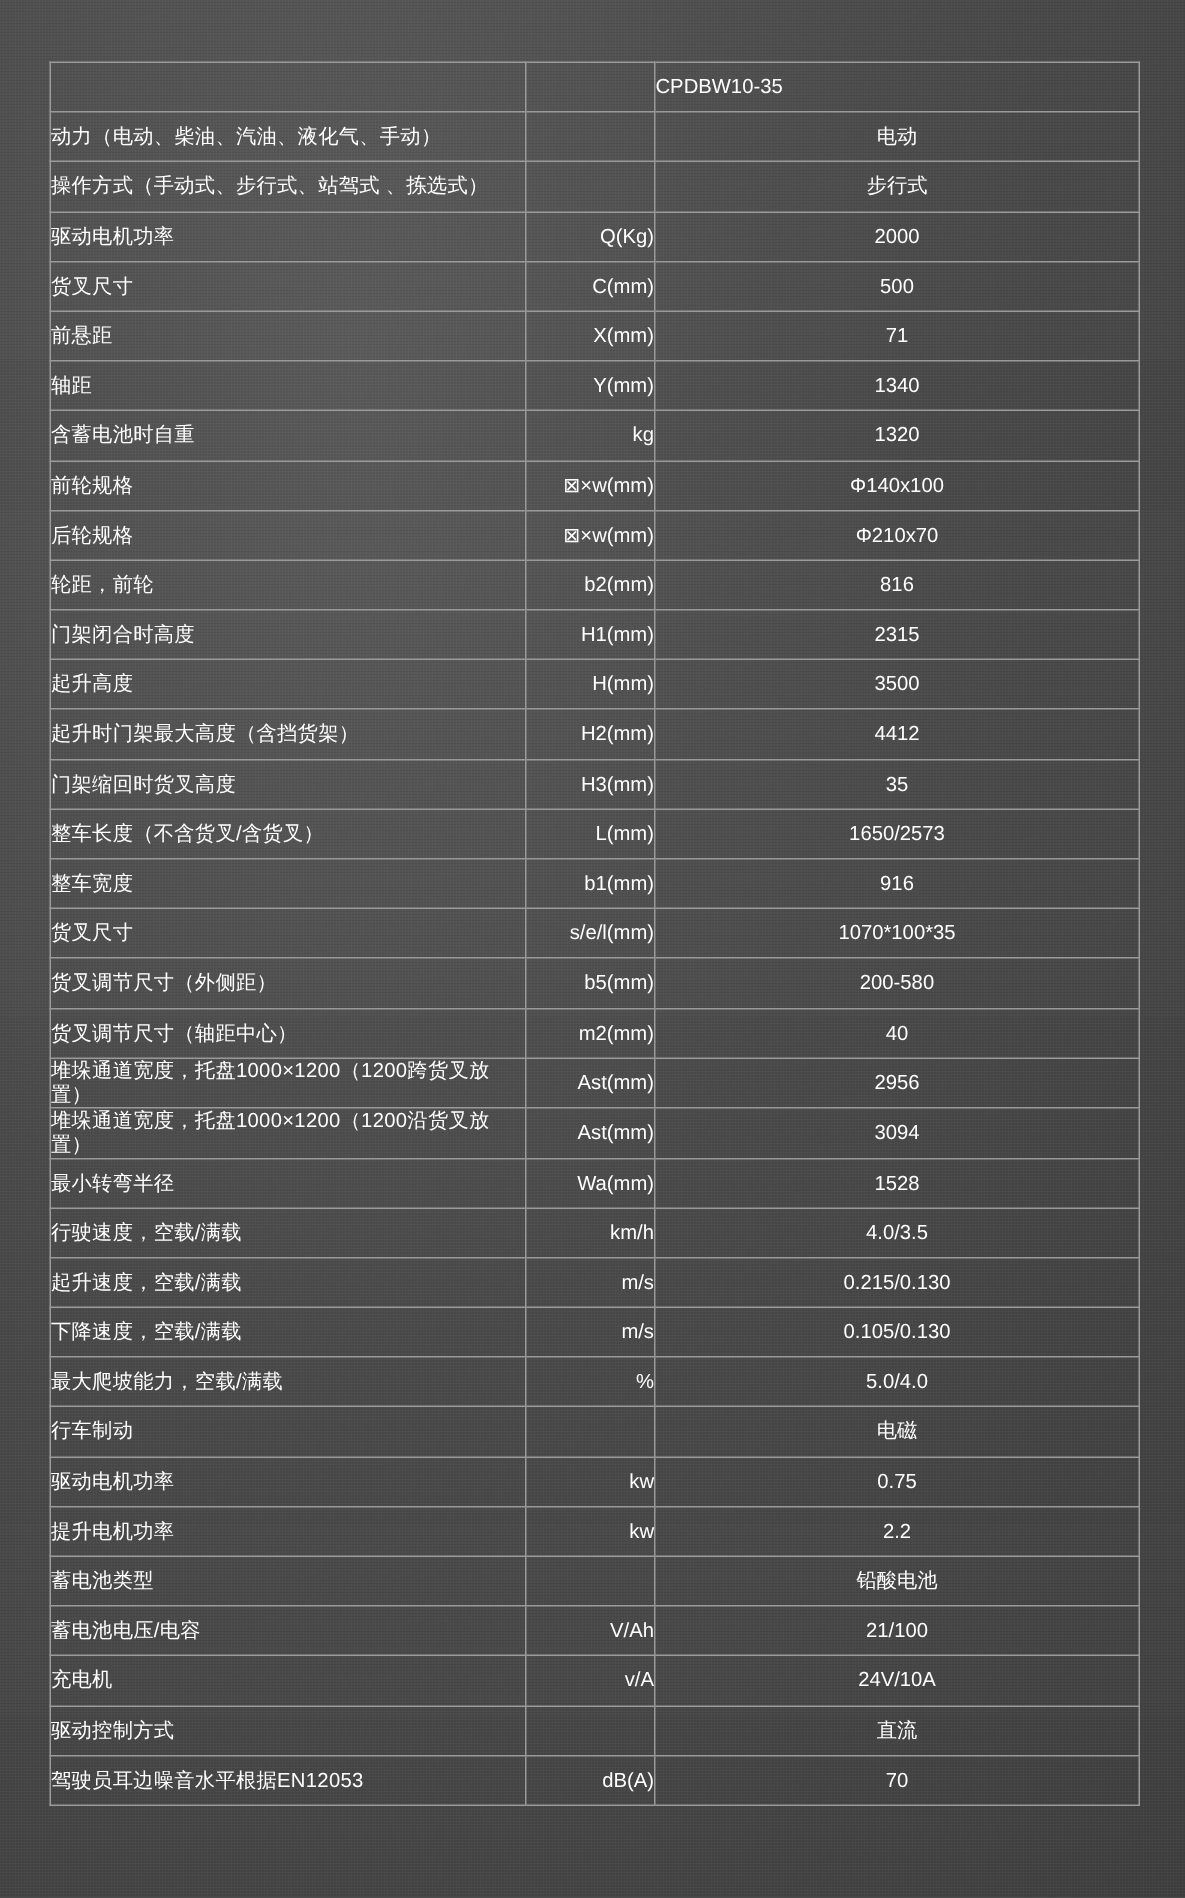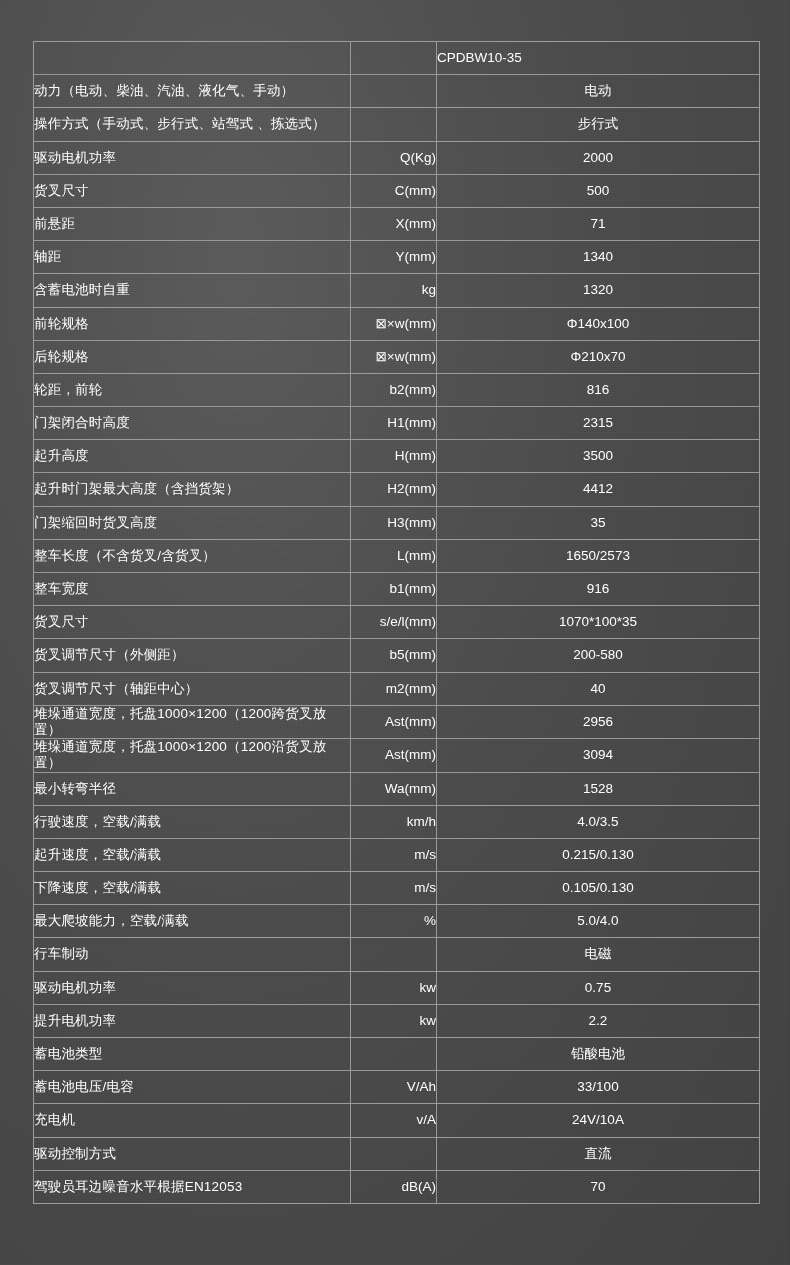--- a/index.html
+++ b/index.html
@@ -229,21 +229,21 @@
           <td class="c-value">2.2</td>
         </tr>
         <tr>
           <td class="c-label">蓄电池类型</td>
           <td class="c-unit"></td>
           <td class="c-value">铅酸电池</td>
         </tr>
         <tr>
           <td class="c-label">蓄电池电压/电容</td>
           <td class="c-unit">V/Ah</td>
-          <td class="c-value">33/100</td>
+          <td class="c-value">21/100</td>
         </tr>
         <tr>
           <td class="c-label">充电机</td>
           <td class="c-unit">v/A</td>
           <td class="c-value">24V/10A</td>
         </tr>
         <tr>
           <td class="c-label">驱动控制方式</td>
           <td class="c-unit"></td>
           <td class="c-value">直流</td>

